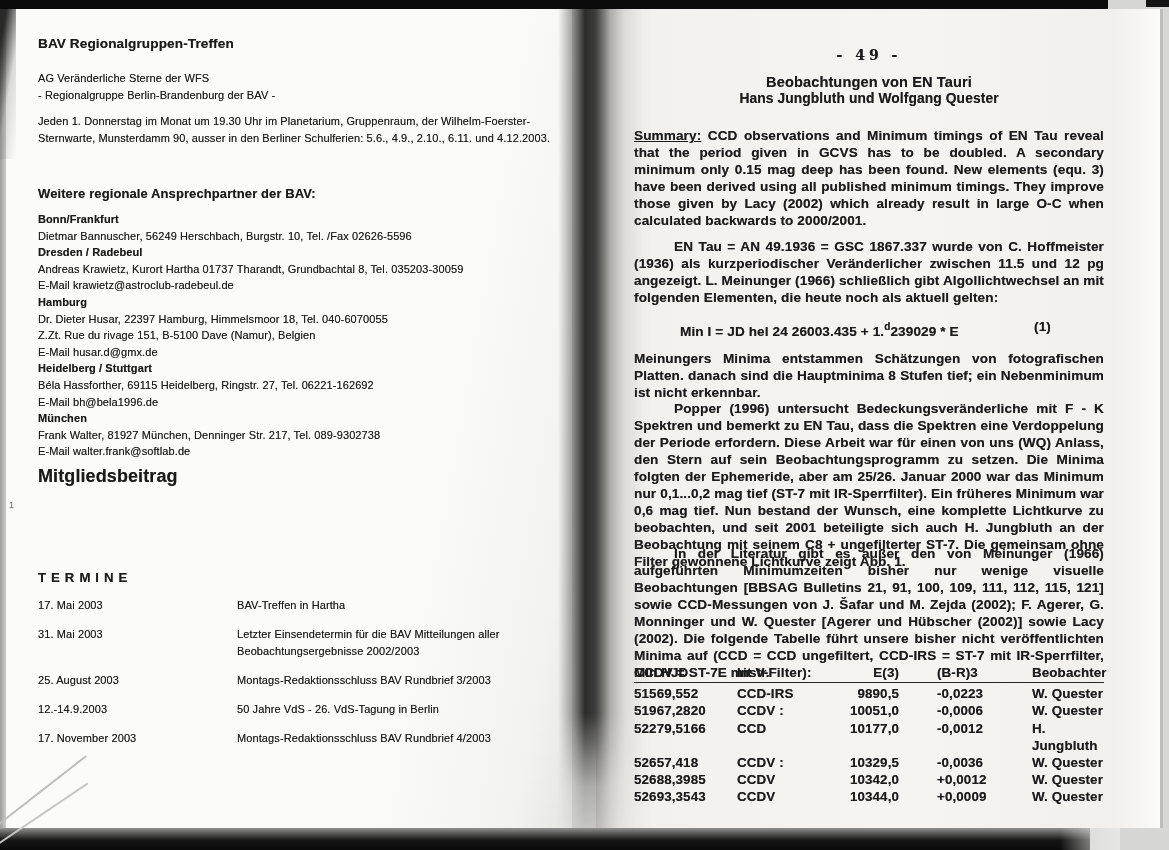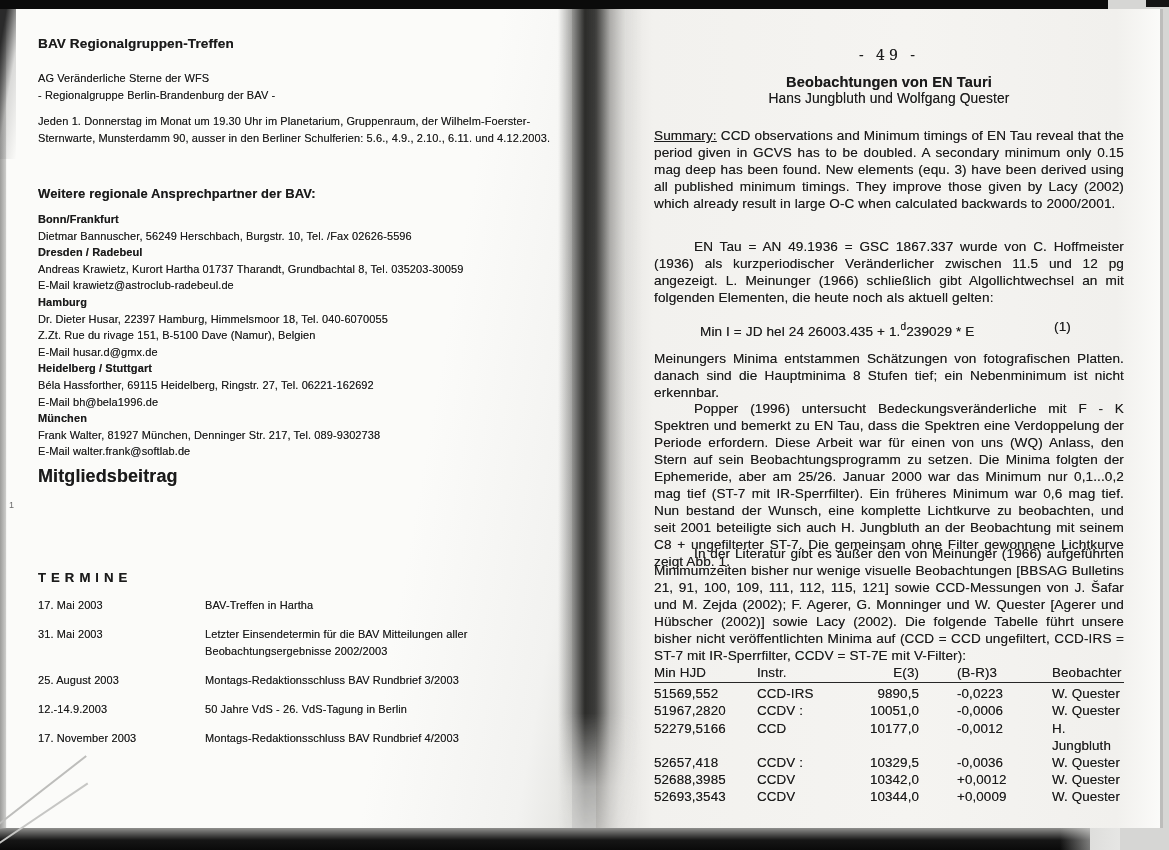--- a/index.html
+++ b/index.html
@@ -45,24 +45,24 @@
   .lp-subtitle{top:61px;}
   .lp-intro{top:104px;}
   .lp-contacts-head{top:177px;font-size:13px;}
   .lp-contacts{top:202px;}
   .lp-fee-head{top:459px;font-size:18px;}
   .lp-fee{top:487px;width:512px;}
   .lp-termine-head{top:561px;letter-spacing:5px;font-size:13.2px;}
   .lp-termine{top:588px;}
   .termine-row{display:flex;margin-bottom:12.5px;}
   .termine-date{width:167px;flex:none;}
-  .termine-event{flex:1;}
-
-  
-  .rp{left:58px;width:470px;}
+  .termine-event{flex:1;margin-left:32px;}
+
+  
+  .rp{left:38px;width:470px;font-weight:bold;}
   .rp-just{text-align:justify;}
   .rp-pagenum{top:38px;width:470px;text-align:center;
     font-family:"DejaVu Serif",serif;font-size:14px;letter-spacing:4px;}
   .rp-title{top:64px;width:470px;text-align:center;font-size:14.6px;line-height:18px;}
   .rp-authors{top:82px;width:470px;text-align:center;font-size:13.8px;}
   .rp-body{font-size:13.6px;line-height:17px;}
   .rp-summary{top:118px;}
   .rp-para1{top:229px;text-indent:40px;}
   .rp-formula{top:309px;padding-left:46px;width:424px;}
   .rp-eqnum{position:absolute;left:400px;top:0;}

